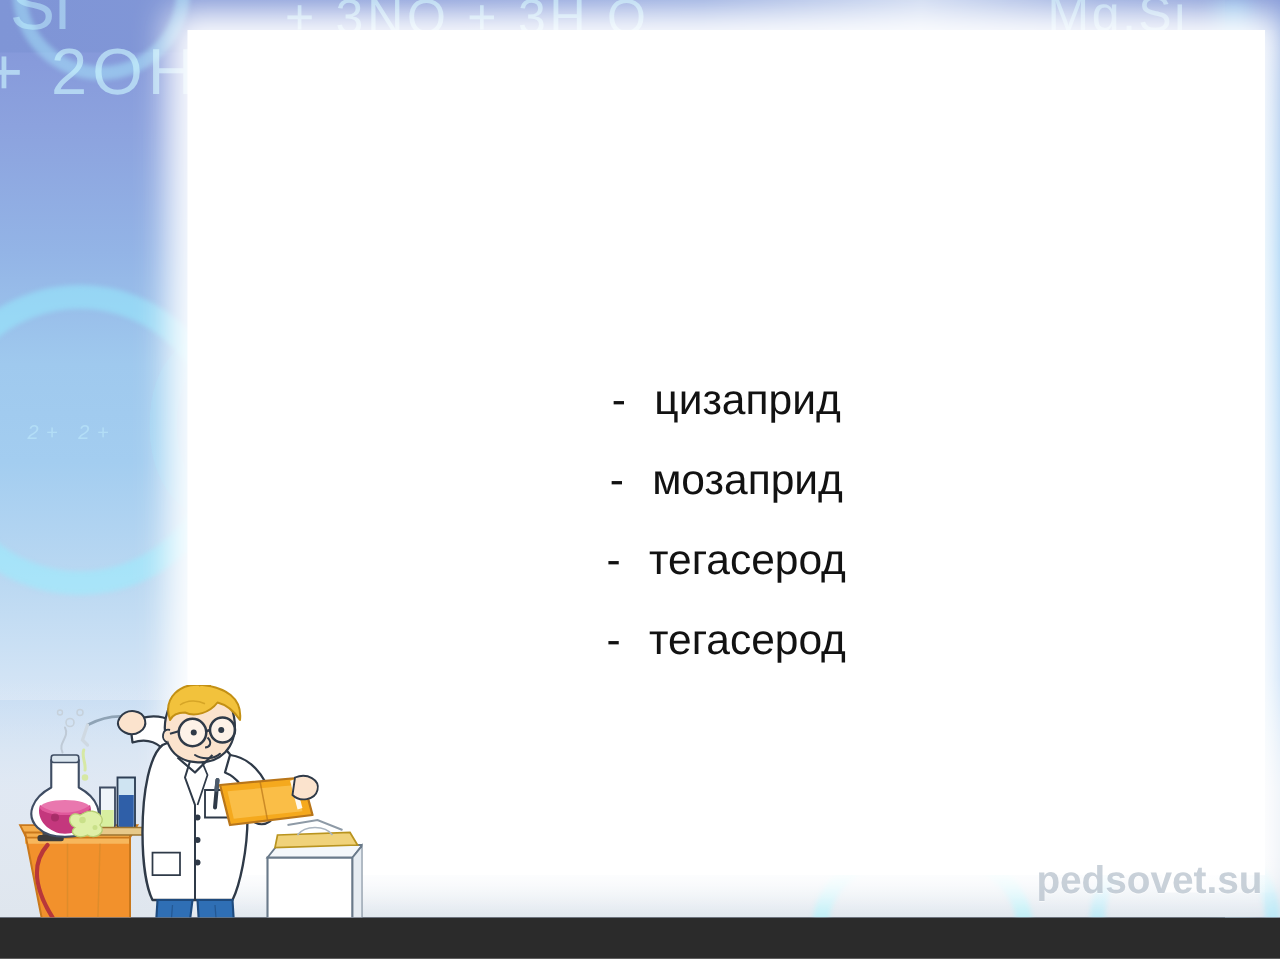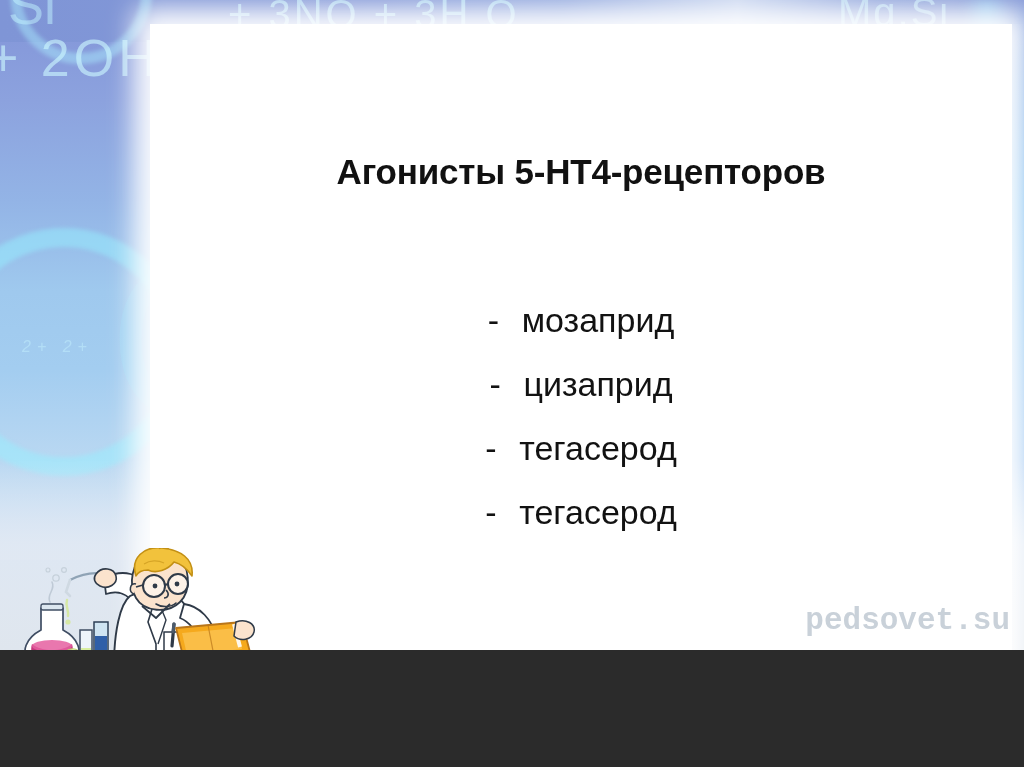--- a/index.html
+++ b/index.html
@@ -4,21 +4,21 @@
 <title>Агонисты 5-HT4-рецепторов</title>
 <style>
   html, body {
     margin: 0;
     padding: 0;
     background: #2b2b2b;
   }
   #slide {
     position: relative;
     width: 1024px;
-    height: 650px;
+    height: 734px;
     overflow: hidden;
     font-family: "Liberation Sans", "DejaVu Sans", sans-serif;
     background: #9fb4e8;
   }
 
   
   .bg-base {
     position: absolute;
     inset: 0;
     background:
@@ -187,21 +187,21 @@
     left: 8px; top: 548px;
     width: 282px; height: 215px;
   }
   .wm {
     position: absolute;
     right: 14px; bottom: 12px;
     font-size: 31px;
     font-weight: bold;
     color: rgba(120,140,160,0.40);
     letter-spacing: 0px;
-    font-family: Liberation Mono, monospace;
+    font-family: Liberation Sans, sans-serif;
     text-shadow: 0 1px 0 rgba(255,255,255,0.55);
     user-select: none;
   }
 </style>
 </head>
 <body>
 
 <div id="slide">
 
   <div class="bg-base"></div>
@@ -222,28 +222,27 @@
 
   <div class="bg-bottomwash"></div>
   <div class="ring ring-br1"></div>
   <div class="ring ring-br2"></div>
 
   <div class="panel-glow"></div>
   <div class="panel"></div>
   <div class="panel-fade-b"></div>
   <div class="panel-fade-r"></div>
 
-  <div class="title">Агонисты 5-HT4-рецепторов</div>
 
   <ul class="bullet-list">
     <li>
-      <span class="dash">-</span><span>мозаприд</span>
+      <span class="dash">-</span><span>цизаприд</span>
     </li>
     <li>
-      <span class="dash">-</span><span>цизаприд</span>
+      <span class="dash">-</span><span>мозаприд</span>
     </li>
     <li>
       <span class="dash">-</span><span>тегасерод</span>
     </li>
     <li>
       <span class="dash">-</span><span>тегасерод</span>
     </li>
   </ul>
 
   <div class="chemist">

